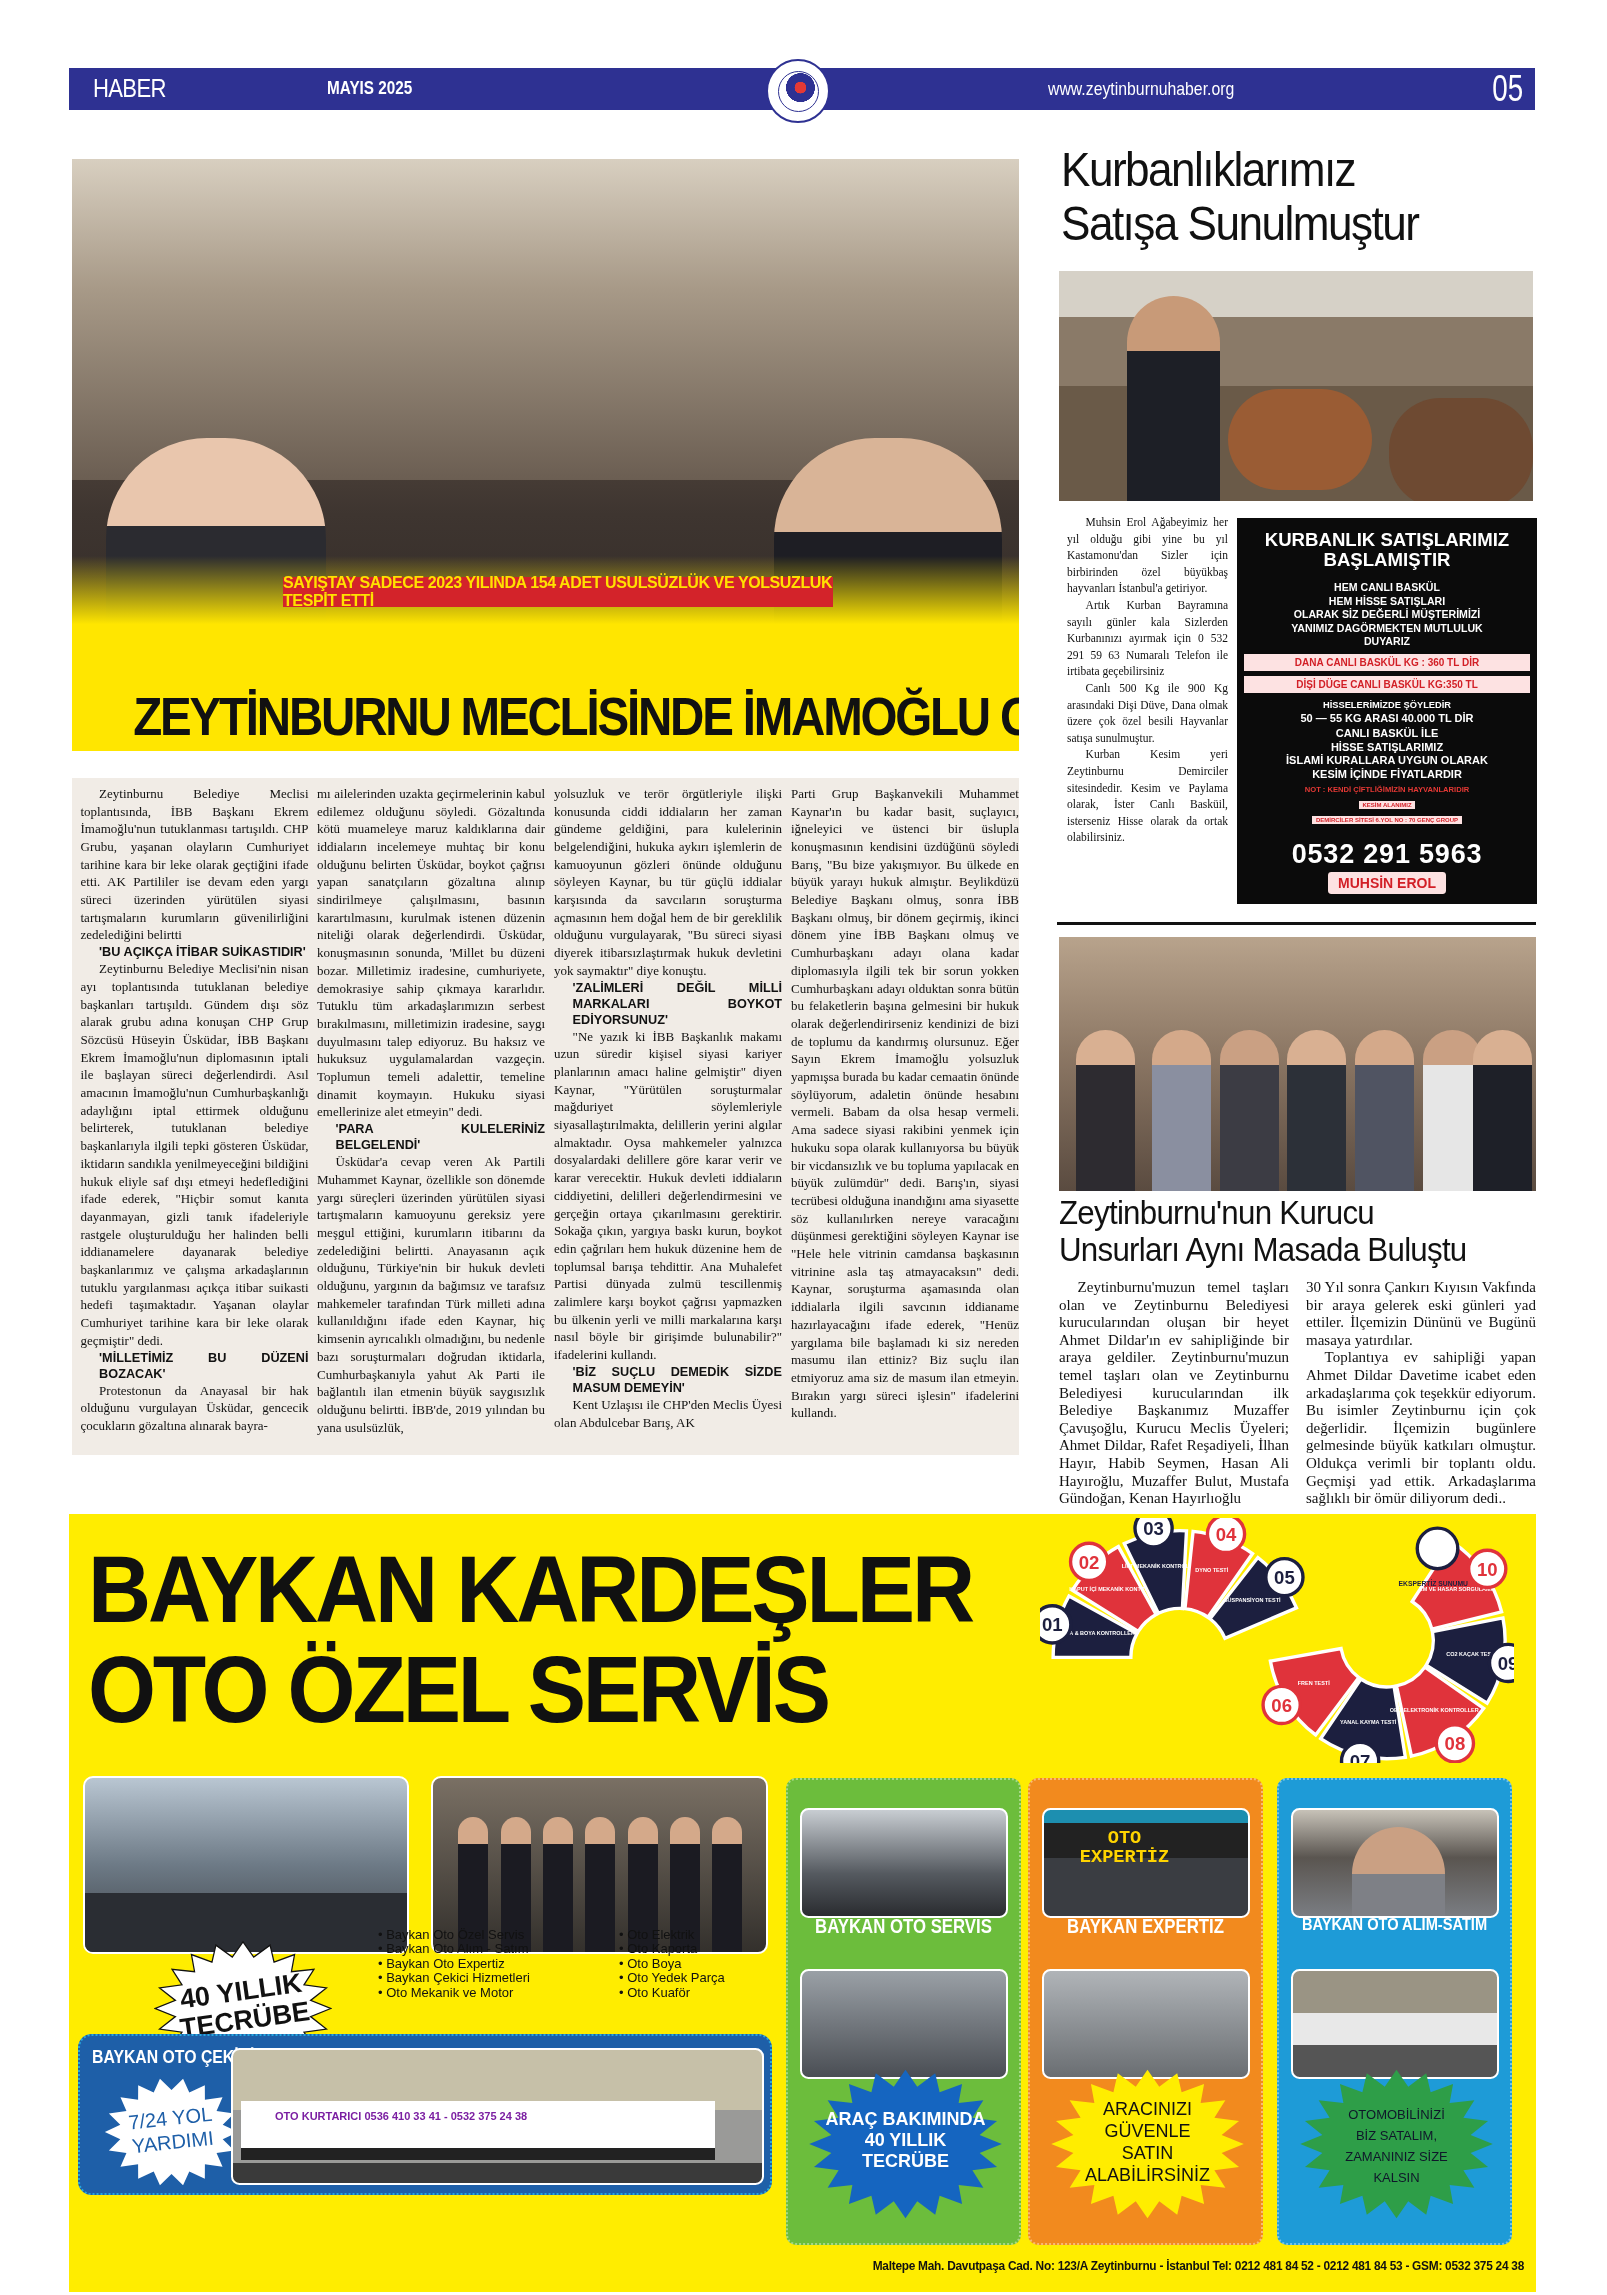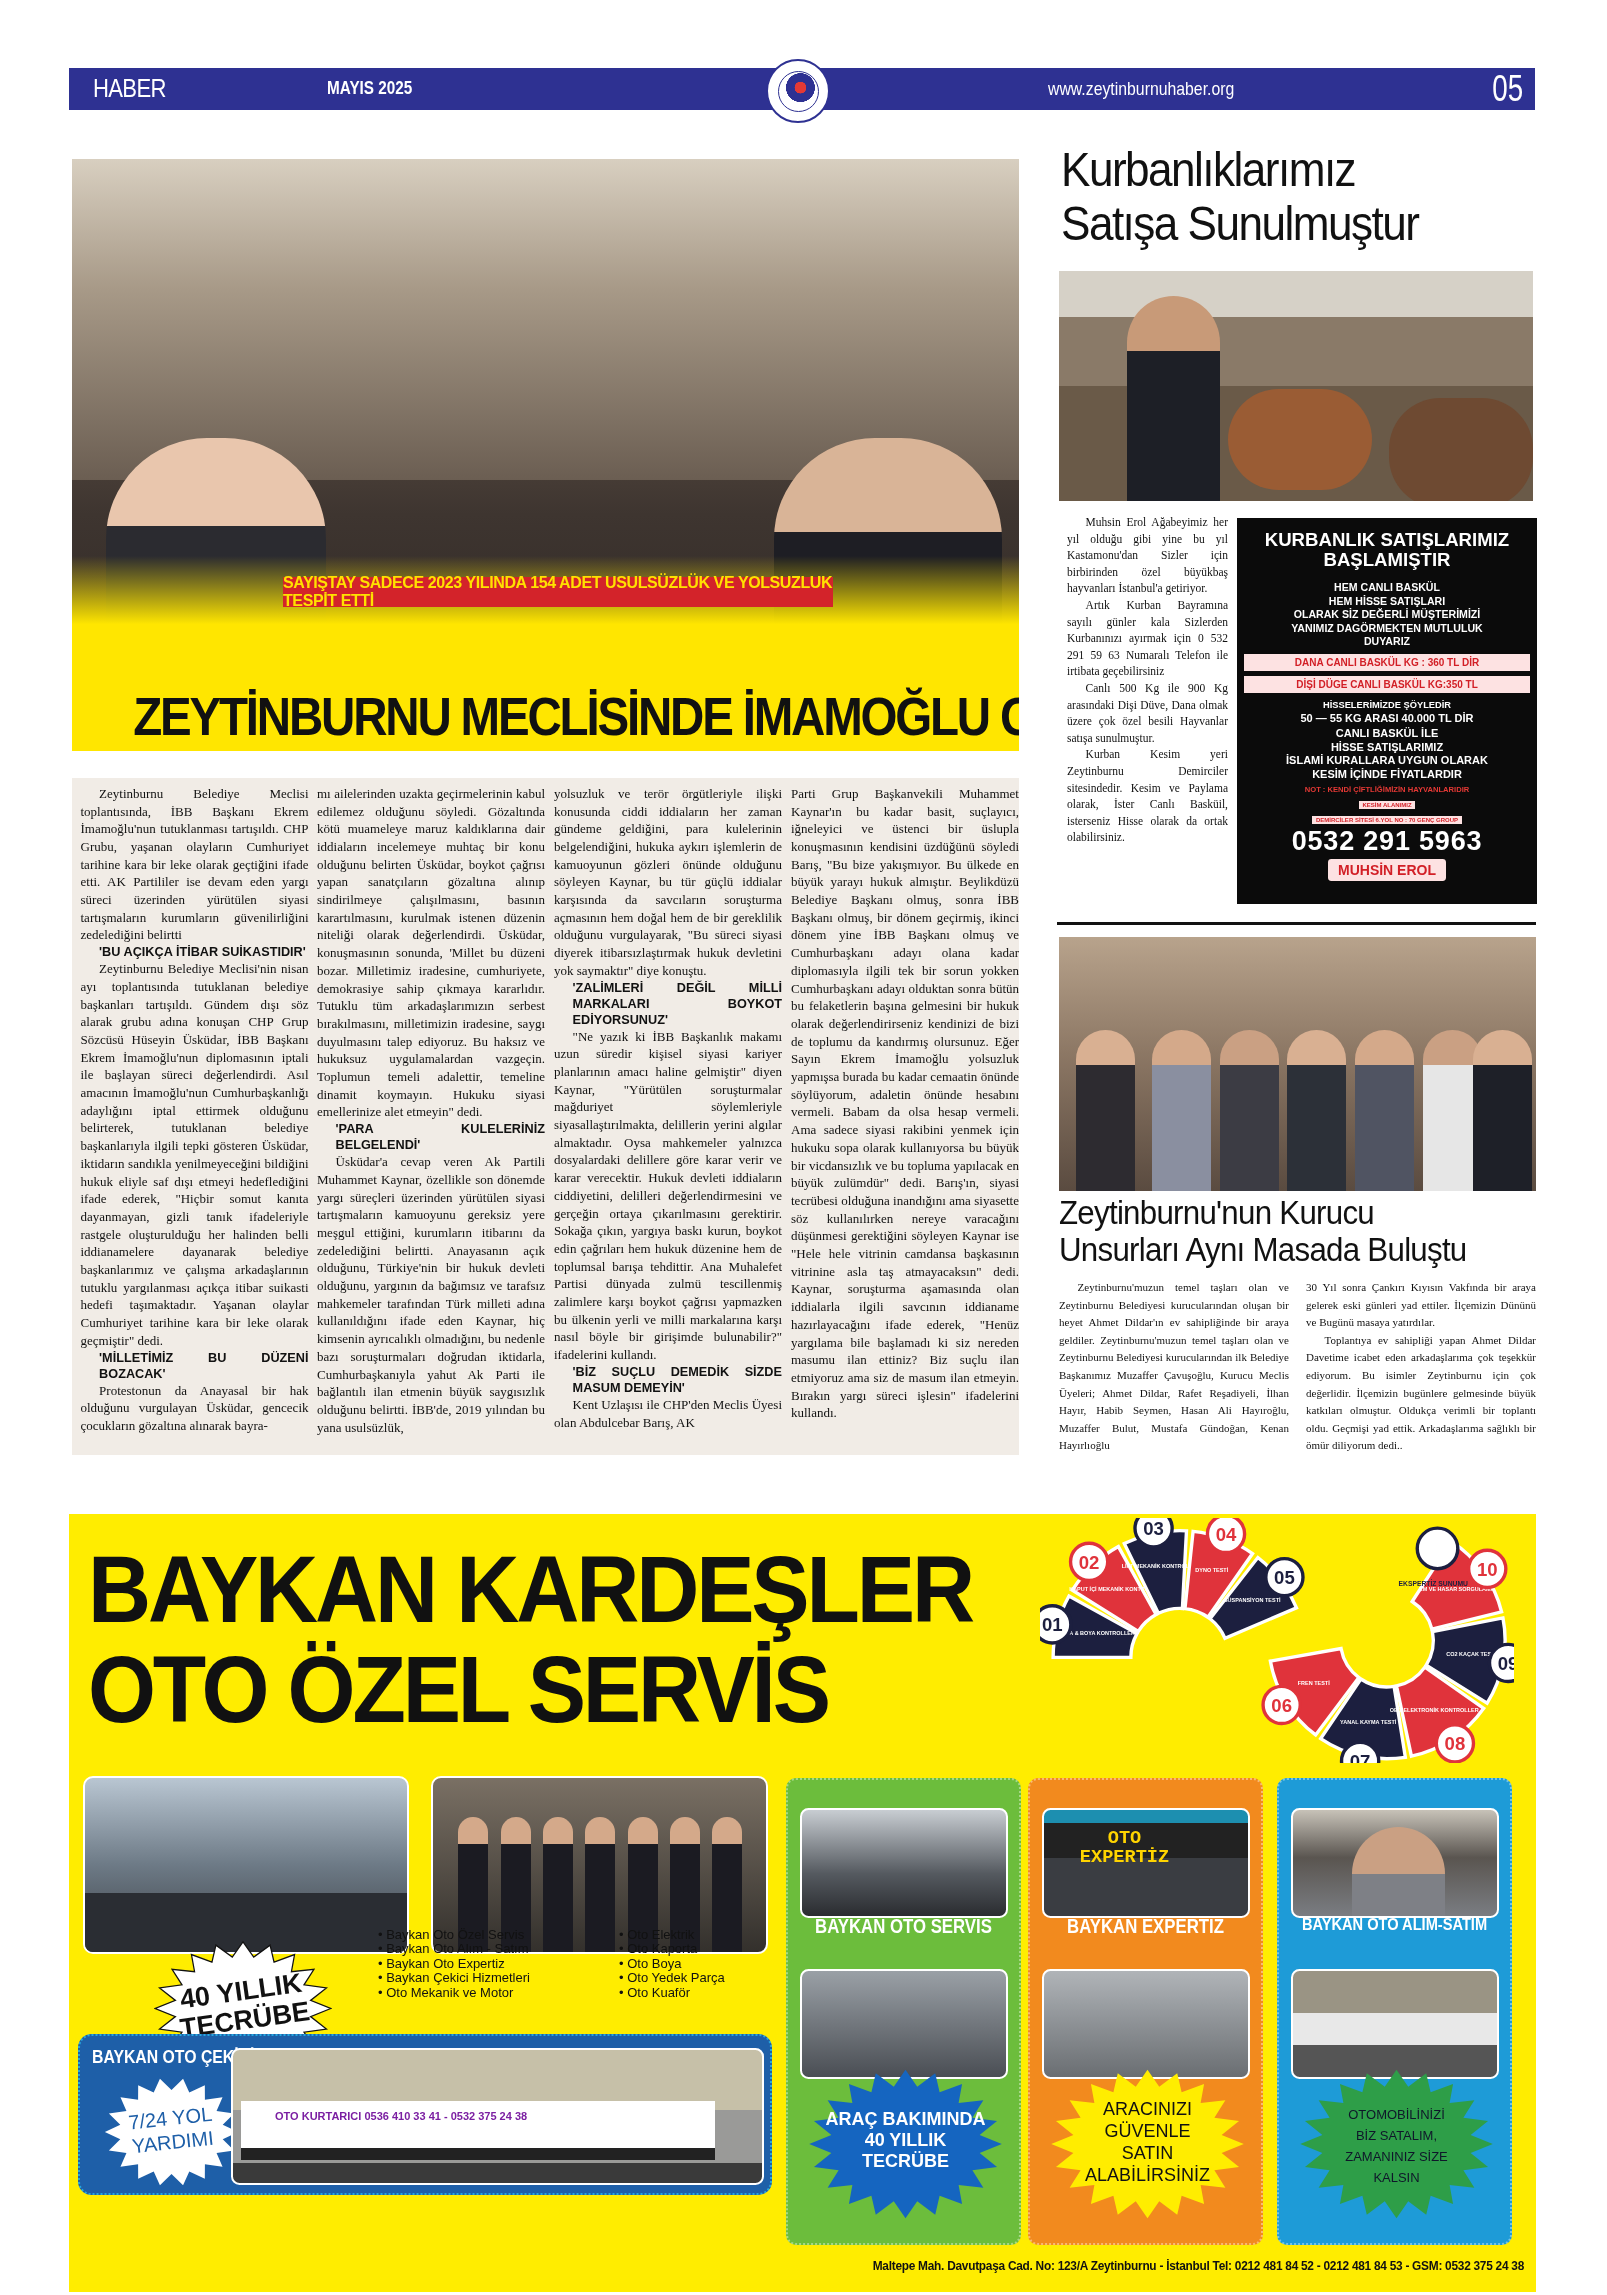--- a/index.html
+++ b/index.html
@@ -40,28 +40,28 @@
   .kurban-text { position: absolute; left: 1067px; top: 514px; width: 161px; font-size: 11.5px; line-height: 16.6px; text-align: justify; }
   .kurban-text p { text-indent: 18.6px; }
   .kurban-ad { position: absolute; left: 1237px; top: 518px; width: 300px; height: 386px; background: #0b0b0b; color: #fff; font-family: "Liberation Sans", sans-serif; font-weight: bold; text-align: center; padding-top: 12px; }
   .ka-title { font-size: 18.6px; line-height: 19.5px; }
   .ka-body { margin-top: 12px; font-size: 10.6px; line-height: 13.5px; }
   .ka-price { margin: 5px 6.8px 0; background: #fde2e2; color: #d21f26; font-size: 10px; line-height: 17px; }
   .ka-sub { margin-top: 6.8px; font-size: 9.3px; line-height: 12.7px; }
   .ka-mid { font-size: 11px; line-height: 13.5px; }
   .ka-note { margin-top: 3.4px; color: #e53935; font-size: 7.6px; line-height: 10px; }
   .ka-tag { display: inline-block; margin-top: 5px; background: #fde2e2; color: #d21f26; font-size: 6px; line-height: 8.5px; padding: 0 3.4px; }
-  .ka-phone { margin-top: 1px; font-size: 27px; line-height: 30px; letter-spacing: 0.8px; }
+  .ka-phone { margin-top: 14px; font-size: 27px; line-height: 30px; letter-spacing: 0.8px; }
   .ka-name { display: inline-block; margin-top: 3.4px; background: #fde2e2; color: #d21f26; font-size: 14px; line-height: 22px; padding: 0 10px; border-radius: 3.4px; }
 
   .rule { position: absolute; left: 1057px; top: 922px; width: 479px; height: 2.5px; background: #111; }
   .meet-photo { position: absolute; left: 1059px; top: 937px; width: 477px; height: 254px; background: linear-gradient(180deg, #b8a38c 0%, #8d7865 45%, #5a4b40 100%); overflow: hidden; }
   .mt-p { position: absolute; bottom: 0; width: 59px; height: 161px; border-radius: 30px 30px 0 0; }
   .meet-title { position: absolute; left: 1059px; top: 1194px; width: 507px; font-family: "Liberation Sans", sans-serif; font-size: 34px; line-height: 37px; letter-spacing: -0.8px; transform: scaleX(0.92); transform-origin: left; }
-  .meet-col { position: absolute; top: 1279px; width: 230px; font-size: 11px; line-height: 17.6px; text-align: justify; }
+  .meet-col { position: absolute; top: 1279px; width: 230px; font-size: 15px; line-height: 17.6px; text-align: justify; }
   .meet-col p { text-indent: 18.6px; }
   .mc1 { left: 1059px; } .mc2 { left: 1306px; }
 
   
   .ad { position: absolute; left: 69px; top: 1514px; width: 1467px; height: 778px; background: #ffed00; border-radius: 0; overflow: hidden; }
   .ad-title { position: absolute; left: 18.6px; top: 25px; font-family: "Liberation Sans", sans-serif; font-weight: bold; font-size: 95px; line-height: 100px; letter-spacing: -3.4px; color: #111; transform: scaleX(0.92); transform-origin: left; }
   .ad-wheel { position: absolute; left: 971px; top: 4.2px; width: 474px; height: 245px; }
   .ad-photo { position: absolute; background: linear-gradient(180deg, #b9c6d2 0%, #6d7a86 50%, #3b3f44 100%); border: 2.5px solid #fff; border-radius: 10px; overflow: hidden; }
   .ad-photo1 { left: 13.5px; top: 262px; width: 326px; height: 178px; }
   .ad-photo2 { left: 362px; top: 262px; width: 337px; height: 178px; background: linear-gradient(180deg, #7a7064 0%, #33302c 100%); }

